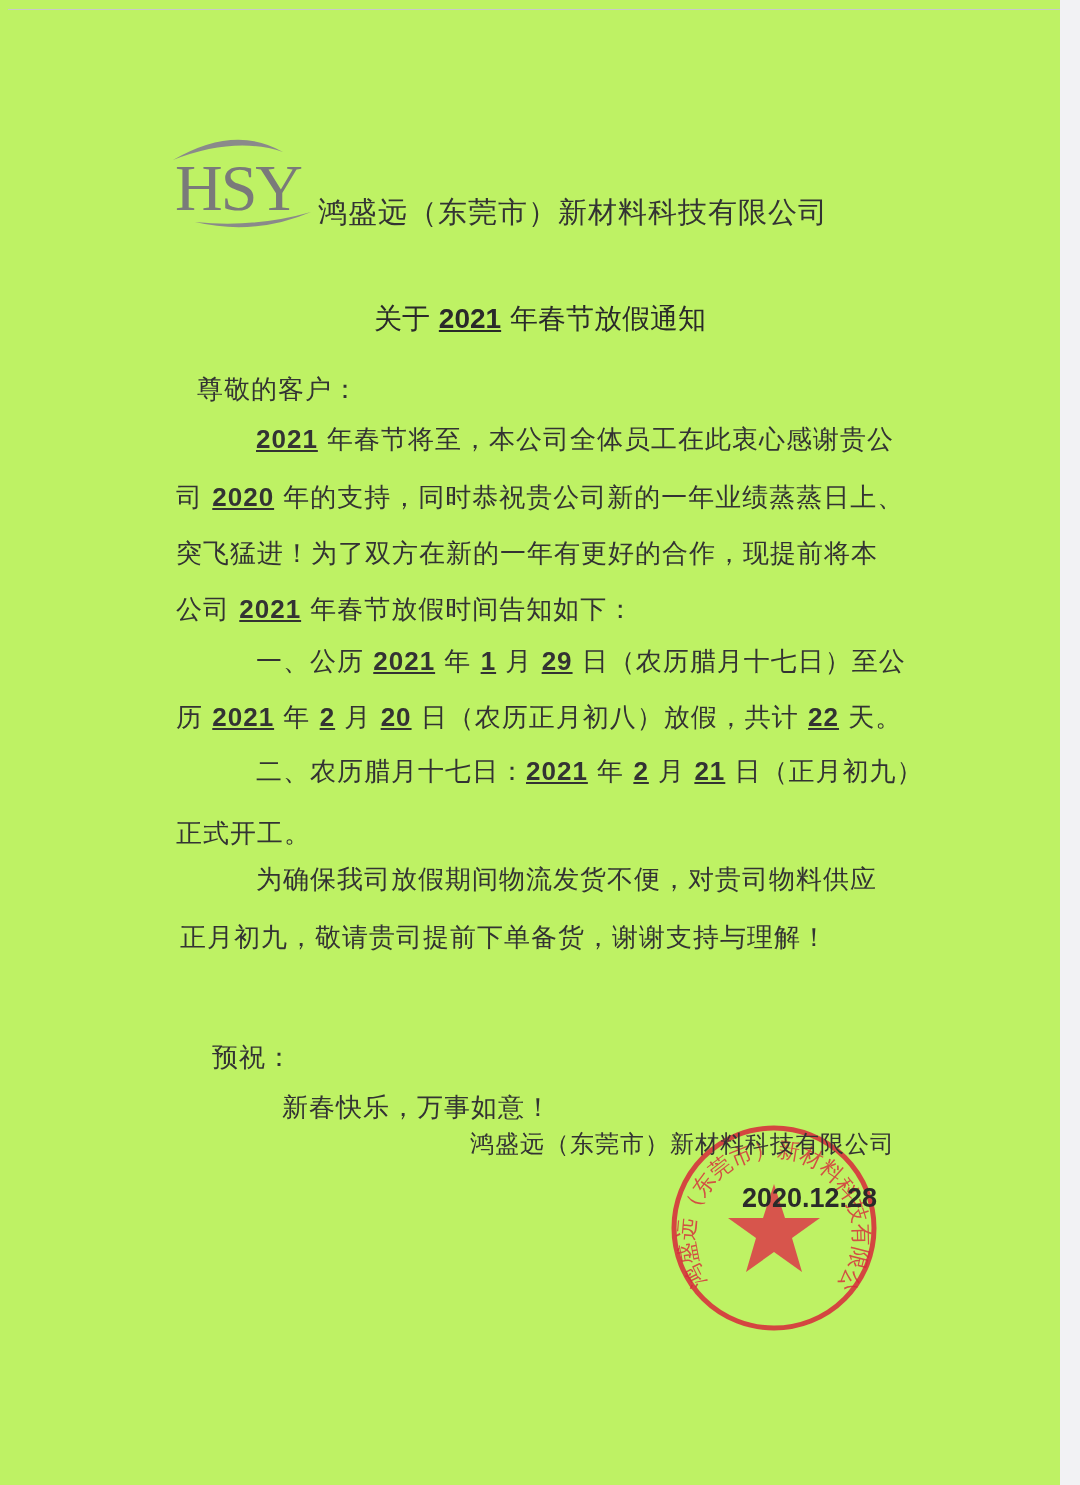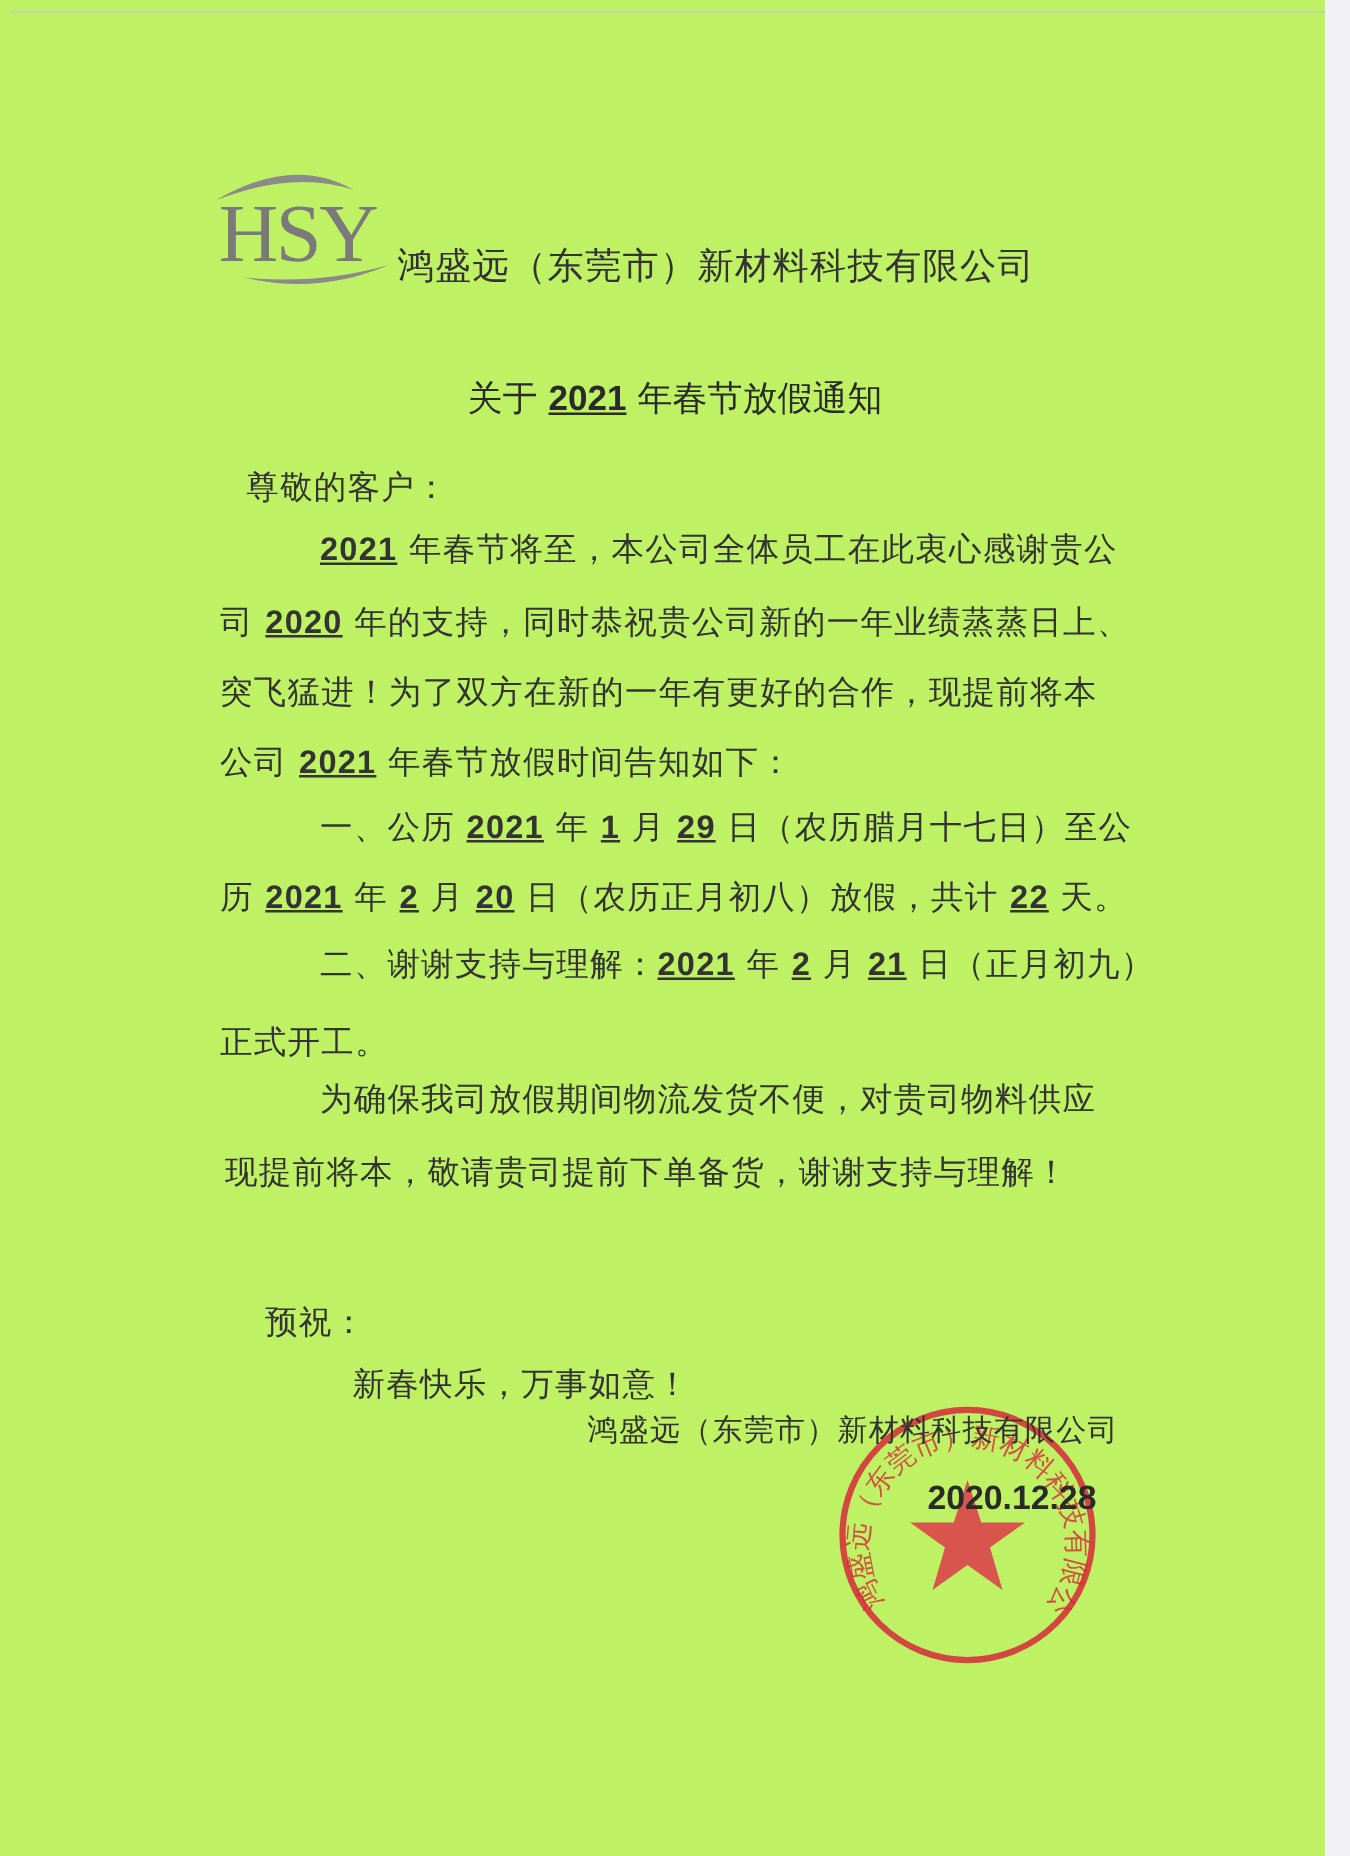--- a/index.html
+++ b/index.html
@@ -41,25 +41,25 @@
 
   <div class="line" style="top:362px;left:197px">尊敬的客户：</div>
 
   <div class="line ind" style="top:412px"><span></span><b class="n">2021</b><span> 年春节将至，本公司全体员工在此衷心感谢贵公</span></div>
   <div class="line" style="top:470px"><span>司 </span><b class="n">2020</b><span> 年的支持，同时恭祝贵公司新的一年业绩蒸蒸日上、</span></div>
   <div class="line" style="top:526px"><span>突飞猛进！为了双方在新的一年有更好的合作，现提前将本</span></div>
   <div class="line" style="top:582px"><span>公司 </span><b class="n">2021</b><span> 年春节放假时间告知如下：</span></div>
 
   <div class="line ind" style="top:634px"><span>一、公历 </span><b class="n">2021</b><span> 年 </span><b class="n">1</b><span> 月 </span><b class="n">29</b><span> 日（农历腊月十七日）至公</span></div>
   <div class="line" style="top:690px"><span>历 </span><b class="n">2021</b><span> 年 </span><b class="n">2</b><span> 月 </span><b class="n">20</b><span> 日（农历正月初八）放假，共计 </span><b class="n">22</b><span> 天。</span></div>
-  <div class="line ind" style="top:744px"><span>二、谢谢支持与理解：</span><b class="n">2021</b><span> 年 </span><b class="n">2</b><span> 月 </span><b class="n">21</b><span> 日（正月初九）</span></div>
+  <div class="line ind" style="top:744px"><span>二、农历腊月十七日：</span><b class="n">2021</b><span> 年 </span><b class="n">2</b><span> 月 </span><b class="n">21</b><span> 日（正月初九）</span></div>
   <div class="line" style="top:806px">正式开工。</div>
 
   <div class="line ind" style="top:852px">为确保我司放假期间物流发货不便，对贵司物料供应</div>
-  <div class="line" style="top:910px;left:180px">现提前将本，敬请贵司提前下单备货，谢谢支持与理解！</div>
+  <div class="line" style="top:910px;left:180px">正月初九，敬请贵司提前下单备货，谢谢支持与理解！</div>
 
   <div class="line" style="top:1030px;left:212px">预祝：</div>
   <div class="line" style="top:1080px;left:282px">新春快乐，万事如意！</div>
 
   <svg class="stamp" viewBox="0 0 212 212">
     <circle cx="106" cy="106" r="100" fill="none" stroke="#d8283a" stroke-width="5" opacity="0.85"></circle>
     <polygon points="106,62 117,96 152,96 124,116 134,150 106,130 78,150 88,116 60,96 95,96" fill="#dc3a48" opacity="0.85"></polygon>
     <defs>
         <path id="arc" d="M40 160 A80 80 0 1 1 172 160"></path>
       </defs>

